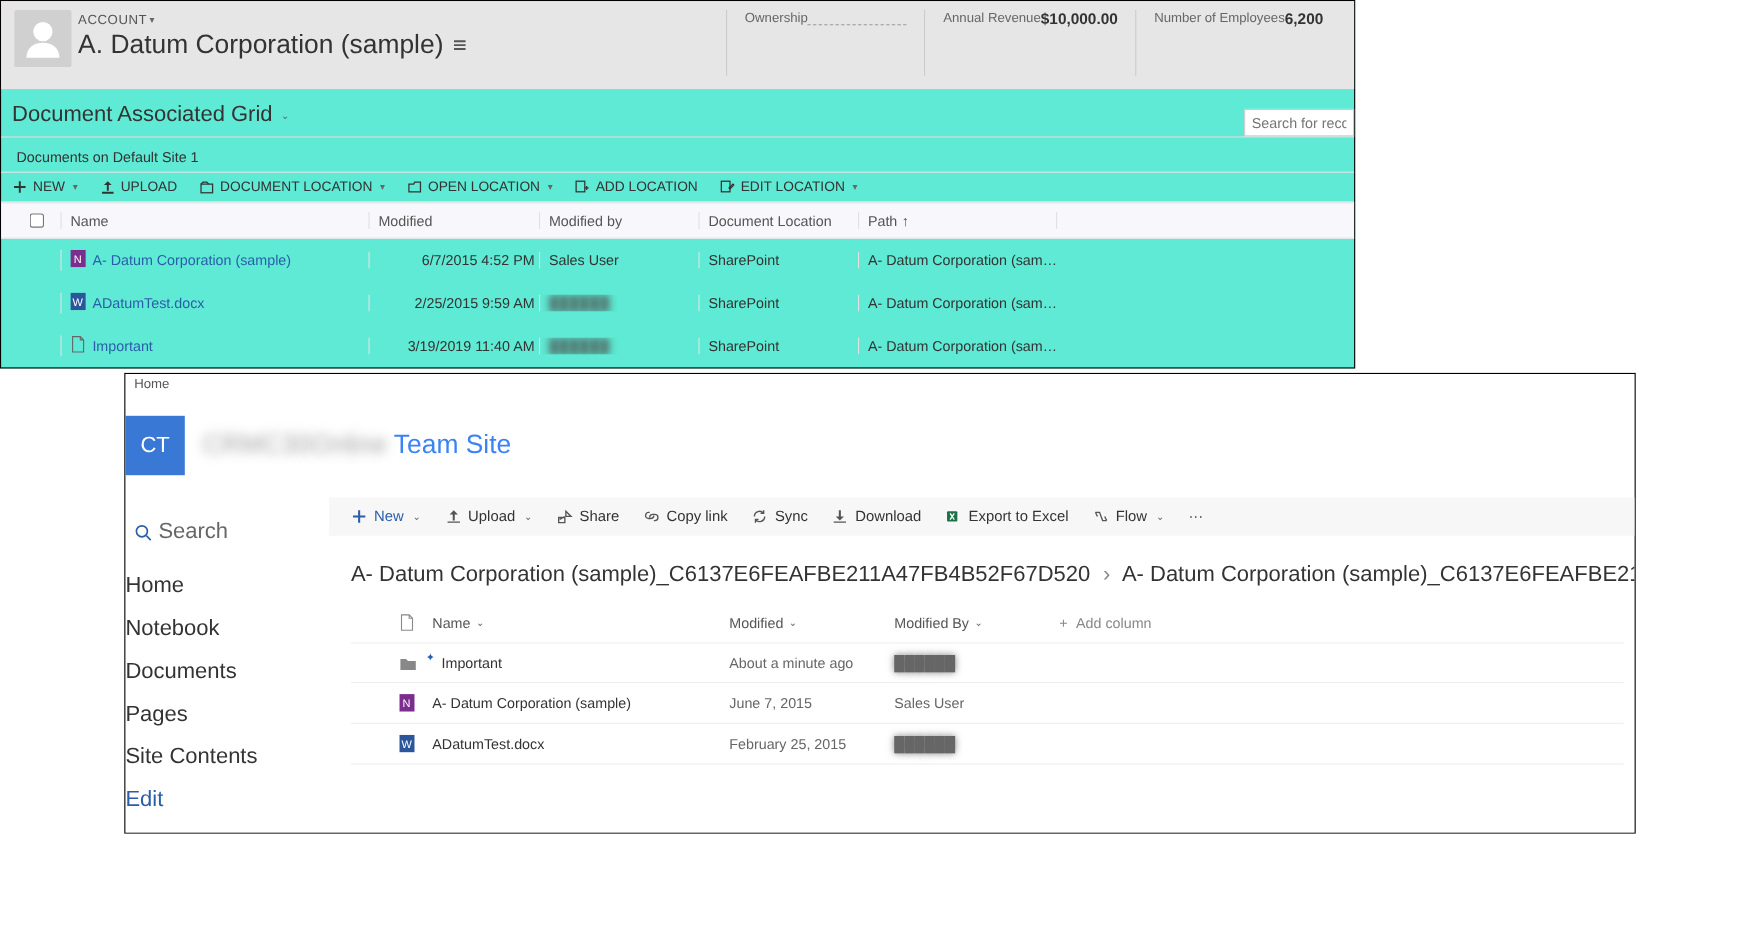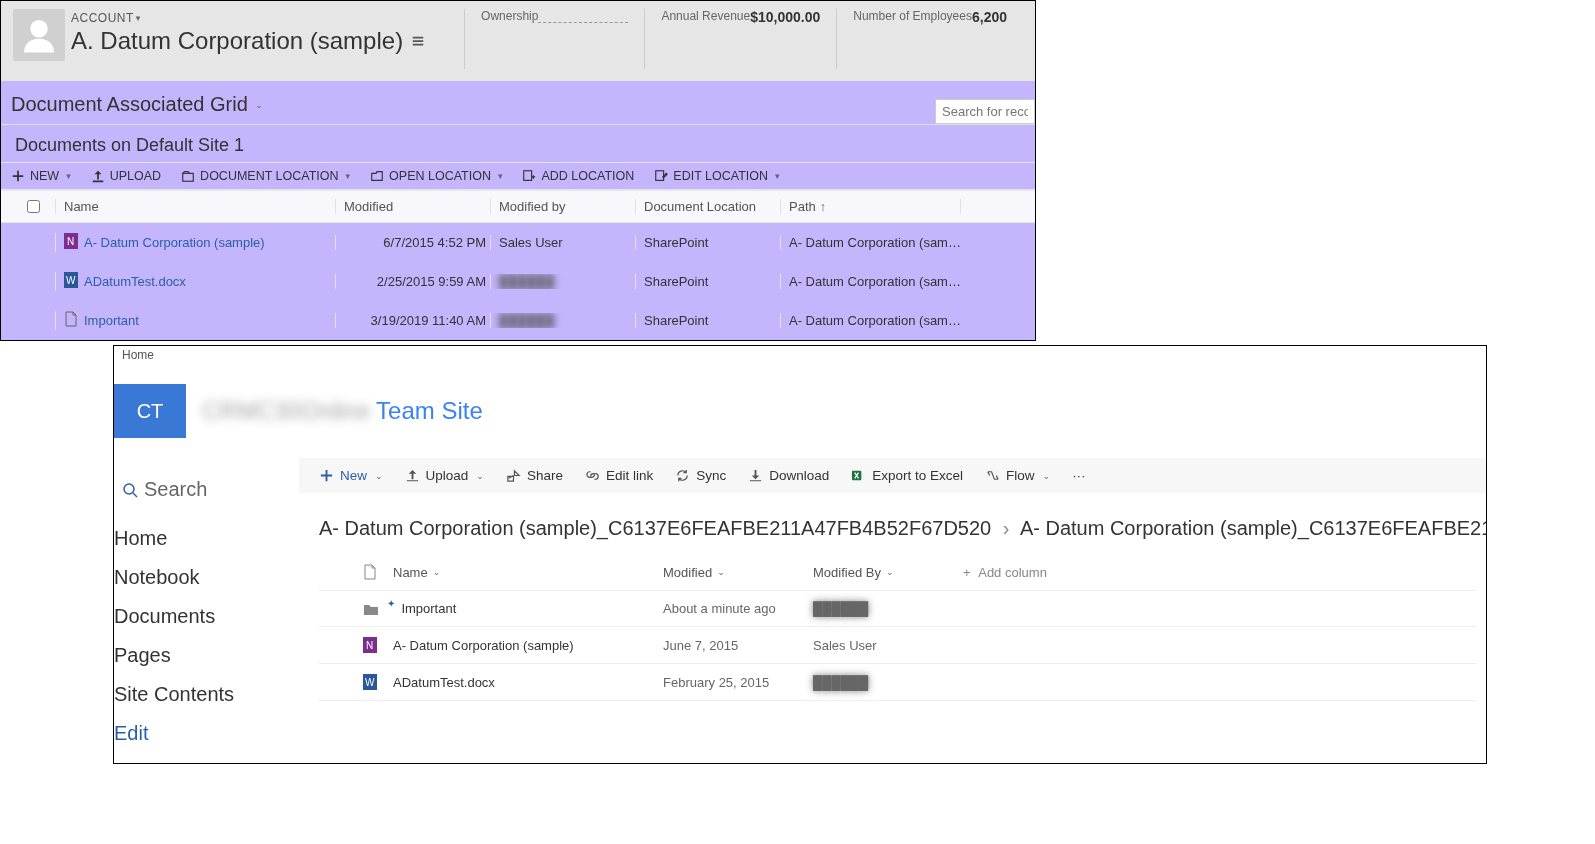--- a/index.html
+++ b/index.html
@@ -1,32 +1,32 @@
 <!DOCTYPE html>
 <html><head>
 <meta charset="utf-8">
 <style>
 * { box-sizing: border-box; margin: 0; padding: 0; }
 body { font-family: "Segoe UI", Arial, sans-serif; font-size: 13px; color: #333; background: #fff; }
 
 
-.crm-frame { border: 1px solid #000; width: 1036px; margin: 0; position: relative; background: #c4b5fd; }
+.crm-frame { border: 1px solid #000; width: 1232px; margin: 0; position: relative; background: #5eead4; }
 .crm-header { background: #e6e6e6; display: flex; padding: 8px 12px 12px 12px; align-items: flex-start; }
 .avatar { width: 52px; height: 52px; background: #d0d0d0; border-radius: 2px; display: flex; align-items: center; justify-content: center; margin-right: 6px; }
 .avatar svg { width: 40px; height: 40px; }
 .acct-left { flex: 1; }
 .acct-label { font-size: 12px; letter-spacing: .5px; color: #555; padding: 2px 0; display: inline-flex; align-items: center; cursor: pointer; }
 .acct-name { font-size: 24px; color: #333; font-weight: 300; display: flex; align-items: center; gap: 8px; }
 .summary-cell { border-left: 1px solid #ccc; padding: 0 16px; min-width: 180px; height: 60px; display: flex; flex-direction: row; justify-content: flex-start; }
 .summary-label { font-size: 12px; color: #666; margin-bottom: 6px; }
 .summary-value { font-size: 14px; color: #333; font-weight: 600; }
 .summary-value.dashed { border-bottom: 1px dashed #999; width: 90px; height: 14px; }
 
 .grid-title { font-size: 20px; padding: 12px 10px 8px 10px; color: #333; display: flex; align-items: center; border-bottom: 1px solid #ddd; }
-.grid-subtitle { font-size: 18px; color: #333; padding: 10px 14px 6px 14px; border-bottom: 1px solid #e6e6e6; }
+.grid-subtitle { font-size: 13px; color: #333; padding: 10px 14px 6px 14px; border-bottom: 1px solid #e6e6e6; }
 
 .toolbar { display: flex; align-items: center; padding: 6px 10px; gap: 20px; border-bottom: 1px solid #e6e6e6; font-size: 12.5px; }
 .toolbar-btn { display: inline-flex; align-items: center; gap: 5px; cursor: pointer; color: #333; }
 .toolbar-btn svg { width: 14px; height: 14px; }
 .caret { font-size: 9px; color: #666; margin-left: 2px; }
 
 .search-box { position: absolute; right: 0; top: 98px; border: 1px solid #ccc; padding: 4px 6px; font-size: 13px; color: #888; width: 100px; background: #fff; }
 
 .table-head { display: flex; background: #f7f7fc; border-top: 1px solid #e6e6e6; border-bottom: 1px solid #e6e6e6; font-size: 13px; color: #555; padding: 8px 12px 8px 26px; }
 .table-head .col, .table-row .col { padding: 0 4px; overflow: hidden; text-overflow: ellipsis; white-space: nowrap; }
@@ -38,21 +38,21 @@
 .col-path { width: 180px; border-left: 1px solid #e1e1e1; padding-left: 8px !important; display: inline-flex; align-items: flex-end; gap: 4px; }
 .table-row { display: flex; font-size: 13px; align-items: center; padding: 10px 12px 10px 26px; border-bottom: 0; }
 .table-row .col-cb { width: 28px; }
 .file-link { color: #2b5ea8; display: inline-flex; align-items: center; gap: 6px; cursor: pointer; }
 .file-link svg { width: 14px; height: 16px; }
 .blurred { color: transparent; text-shadow: 0 0 7px rgba(80,80,80,0.7); user-select: none; }
 
 
 .sp-frame { border: 1px solid #000; width: 1374px; margin-left: 113px; margin-top: 4px; background: #fff; position: relative; }
 .sp-header { display: flex; align-items: center; padding: 20px 0 20px 0; }
-.sp-logo { width: 72px; height: 54px; background: #3a78d6; color: #fff; font-size: 20px; display: flex; align-items: center; justify-content: center; margin: 0 16px 0 0; }
+.sp-logo { width: 54px; height: 54px; background: #3a78d6; color: #fff; font-size: 20px; display: flex; align-items: center; justify-content: center; margin: 0 16px 0 0; }
 .sp-title-blur { font-size: 24px; color: transparent; text-shadow: 0 0 10px rgba(100,100,100,0.6); margin-right: 6px; }
 .sp-title { font-size: 24px; color: #3b82f6; font-weight: 300; }
 
 .sp-body { display: flex; }
 .sp-nav { width: 185px; padding: 10px 0 10px 0; font-size: 20px; }
 .sp-search { color: #666; padding: 10px 8px 18px 8px; display: flex; align-items: center; gap: 6px; }
 .sp-search svg { width: 16px; height: 16px; color: #2b5ea8; }
 .sp-nav-item { padding: 8px 0; color: #333; cursor: pointer; overflow: hidden; }
 .sp-nav-item.link { color: #2b5ea8; }
 
@@ -272,21 +272,21 @@
         <span class="sp-tool">
             <svg viewBox="0 0 16 16" fill="none" stroke="#555" stroke-width="1.3">
               <path d="M9 3l5 5H9V3zM2 9h6v5H2z M8 8L3 11"></path>
             </svg>
             <span>Share</span>
           </span>
         <span class="sp-tool">
             <svg viewBox="0 0 16 16" fill="none" stroke="#555" stroke-width="1.3">
               <path d="M6 9a3 3 0 013-3h2a3 3 0 010 6h-1M10 7a3 3 0 01-3 3H5a3 3 0 010-6h1"></path>
             </svg>
-            <span>Edit link</span>
+            <span>Copy link</span>
           </span>
         <span class="sp-tool">
             <svg viewBox="0 0 16 16" fill="none" stroke="#555" stroke-width="1.3">
               <path d="M3 8a5 5 0 019-3M13 8a5 5 0 01-9 3M12 2v3h-3M4 14v-3h3"></path>
             </svg>
             <span>Sync</span>
           </span>
         <span class="sp-tool">
             <svg viewBox="0 0 16 16" fill="#555">
               <path d="M7 2h2v6h3l-4 4-4-4h3zM2 13h12v1H2z"></path>

